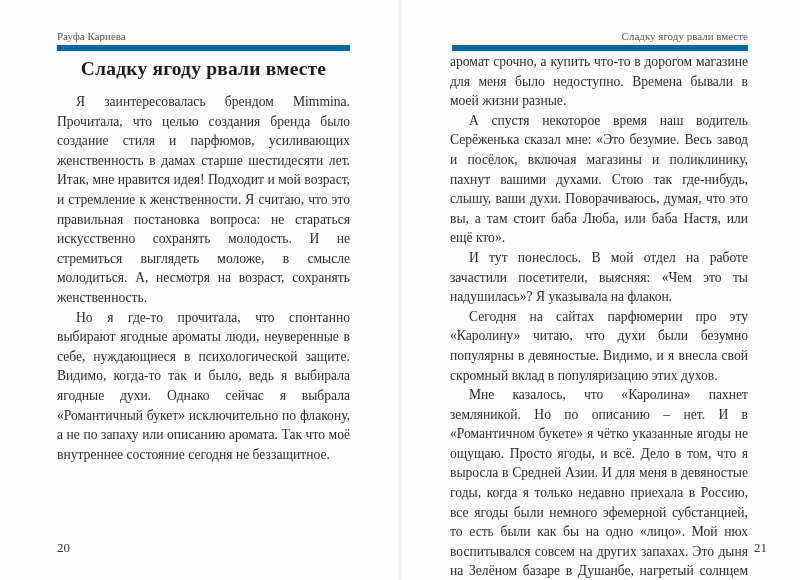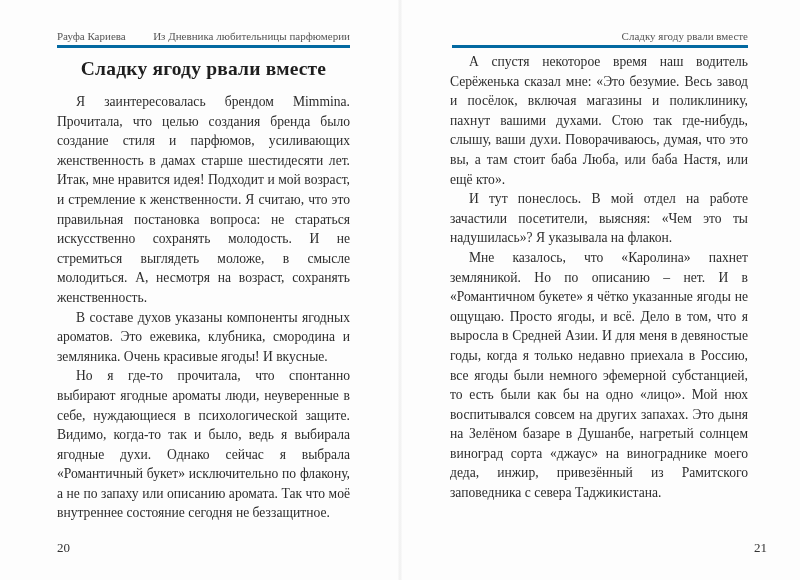--- a/index.html
+++ b/index.html
@@ -15,21 +15,21 @@
   .page.left { left: 0; width: 400px; }
   .page.right { left: 400px; width: 400px; }
   .spine {
     position: absolute; left: 398px; top: 0; width: 4px; height: 580px;
     background: linear-gradient(to right, #fafafa, #f0f0f0, #fafafa);
   }
   .running-head {
     position: absolute; top: 28px; height: 14px;
     font-size: 11px; color: #555;
     display: flex; justify-content: space-between; align-items: flex-end;
-    border-bottom: 3px solid #0369a1;
+    border-bottom: 6px solid #0369a1;
     padding-bottom: 3px;
   }
   .left .running-head { left: 57px; width: 293px; }
   .right .running-head { left: 452px; left: 52px; width: 296px; justify-content: flex-end; }
   .chapter-title {
     position: absolute; top: 58px; left: 57px; width: 293px;
     text-align: center; font-weight: bold; font-size: 19.5px; color: #1e1e1e;
     letter-spacing: 0.2px;
   }
   .body-text {
@@ -47,40 +47,40 @@
   .right .folio { left: 354px; }
 </style>
 </head>
 <body>
 
 <div class="spread">
 
   <div class="page left">
     <div class="running-head">
       <span>Рауфа Кариева</span>
-      <span>Из Дневника любительницы парфюмерии</span>
     </div>
     <div class="chapter-title">Сладку ягоду рвали вместе</div>
     <div class="body-text">
       <p>Я заинтересовалась брендом Mimmina. Прочитала, что целью создания бренда было создание стиля и парфюмов, усиливающих женственность в дамах старше шестидесяти лет. Итак, мне нравится идея! Подходит и мой возраст, и стремление к женственности. Я считаю, что это правильная постановка вопроса: не стараться искусственно сохранять молодость. И не стремиться выглядеть моложе, в смысле молодиться. А, несмотря на возраст, сохранять женственность.</p>
-      <p>В составе духов указаны компоненты ягодных ароматов. Это ежевика, клубника, смородина и земляника. Очень красивые ягоды! И вкусные.</p>
       <p>Но я где-то прочитала, что спонтанно выбирают ягодные ароматы люди, неуверенные в себе, нуждающиеся в психологической защите. Видимо, когда-то так и было, ведь я выбирала ягодные духи. Однако сейчас я выбрала «Романтичный букет» исключительно по флакону, а не по запаху или описанию аромата. Так что моё внутреннее состояние сегодня не беззащитное.</p>
 
     </div>
     <div class="folio">20</div>
   </div>
 
   <div class="spine"></div>
 
   <div class="page right">
     <div class="running-head">
       <span>Сладку ягоду рвали вместе</span>
     </div>
     <div class="body-text">
+      <p class="cont">аромат срочно, а купить что-то в дорогом магазине для меня было недоступно. Времена бывали в моей жизни разные.</p>
       <p>А спустя некоторое время наш водитель Серёженька сказал мне: «Это безумие. Весь завод и посёлок, включая магазины и поликлинику, пахнут вашими духами. Стою так где-нибудь, слышу, ваши духи. Поворачиваюсь, думая, что это вы, а там стоит баба Люба, или баба Настя, или ещё кто».</p>
       <p>И тут понеслось. В мой отдел на работе зачастили посетители, выясняя: «Чем это ты надушилась»? Я указывала на флакон.</p>
+      <p>Сегодня на сайтах парфюмерии про эту «Каролину» читаю, что духи были безумно популярны в девяностые. Видимо, и я внесла свой скромный вклад в популяризацию этих духов.</p>
       <p>Мне казалось, что «Каролина» пахнет земляникой. Но по описанию – нет. И в «Романтичном букете» я чётко указанные ягоды не ощущаю. Просто ягоды, и всё. Дело в том, что я выросла в Средней Азии. И для меня в девяностые годы, когда я только недавно приехала в Россию, все ягоды были немного эфемерной субстанцией, то есть были как бы на одно «лицо». Мой нюх воспитывался совсем на других запахах. Это дыня на Зелёном базаре в Душанбе, нагретый солнцем виноград сорта «джаус» на винограднике моего деда, инжир, привезённый из Рамитского заповедника с севера Таджикистана.</p>
 
     </div>
     <div class="folio">21</div>
   </div>
 
 </div>
 
 </body></html>

